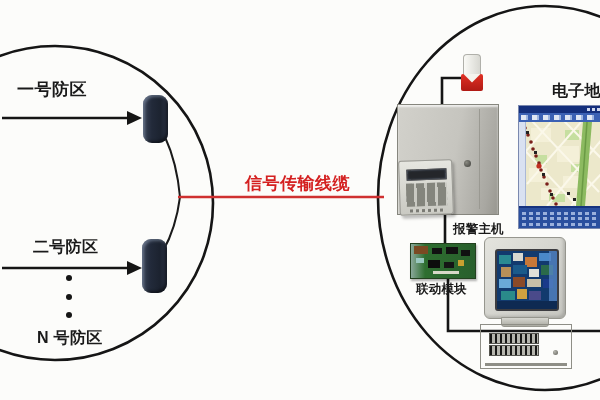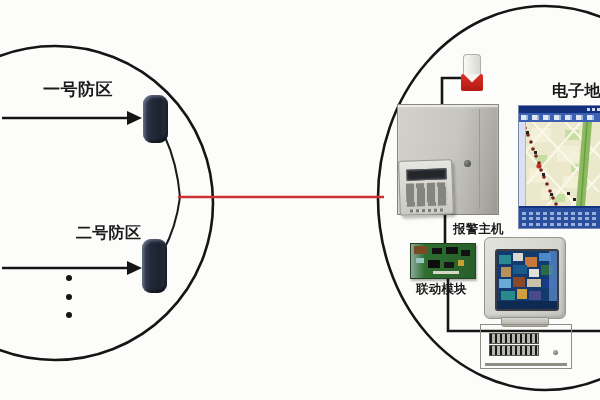--- a/index.html
+++ b/index.html
@@ -118,30 +118,32 @@
 
     <line x1="178" y1="197" x2="384" y2="197" stroke="#cf3030" stroke-width="2.6"></line>
 
     <polyline points="461,78 442,78 442,105" fill="none" stroke="#151515" stroke-width="2.6"></polyline>
 
     <line x1="445" y1="213" x2="445" y2="245" stroke="#151515" stroke-width="2.6"></line>
 
     <polyline points="448,276 448,331 600,331" fill="none" stroke="#151515" stroke-width="2.6"></polyline>
   </svg>
 
-  <div class="lbl lbl-lg" style="left:43px;top:78px;text-align:center;">一号防区</div>
+  <div class="lbl lbl-lg" style="left:17px;top:78px;text-align:center;">一号防区</div>
 
   <div class="dev detector" style="left:143px;top:95px;height:48px;"></div>
 
 
-  <div class="lbl lbl-md" style="left:33px;top:223px;margin-left:43px;">二号防区</div>
+  <div class="lbl lbl-md" style="left:33px;top:237px;">二号防区</div>
 
   <div class="dev detector" style="left:142px;top:239px;height:54px;"></div>
 
-
+  <div class="lbl lbl-md" style="left:37px;top:328px;">N 号防区</div>
+
+  <div class="lbl lbl-lg" style="left:245px;top:172px;color:#d42020;">信号传输线缆</div>
 
 
   <div class="dev" style="left:461px;top:54px;width:22px;height:37px;">
     <div class="siren-top"></div>
     <div class="siren-bottom"></div>
   </div>
 
   <div class="dev host-box" style="left:397px;top:104px;">
     <div class="host-seam"></div>
     <div class="host-knob"></div>

